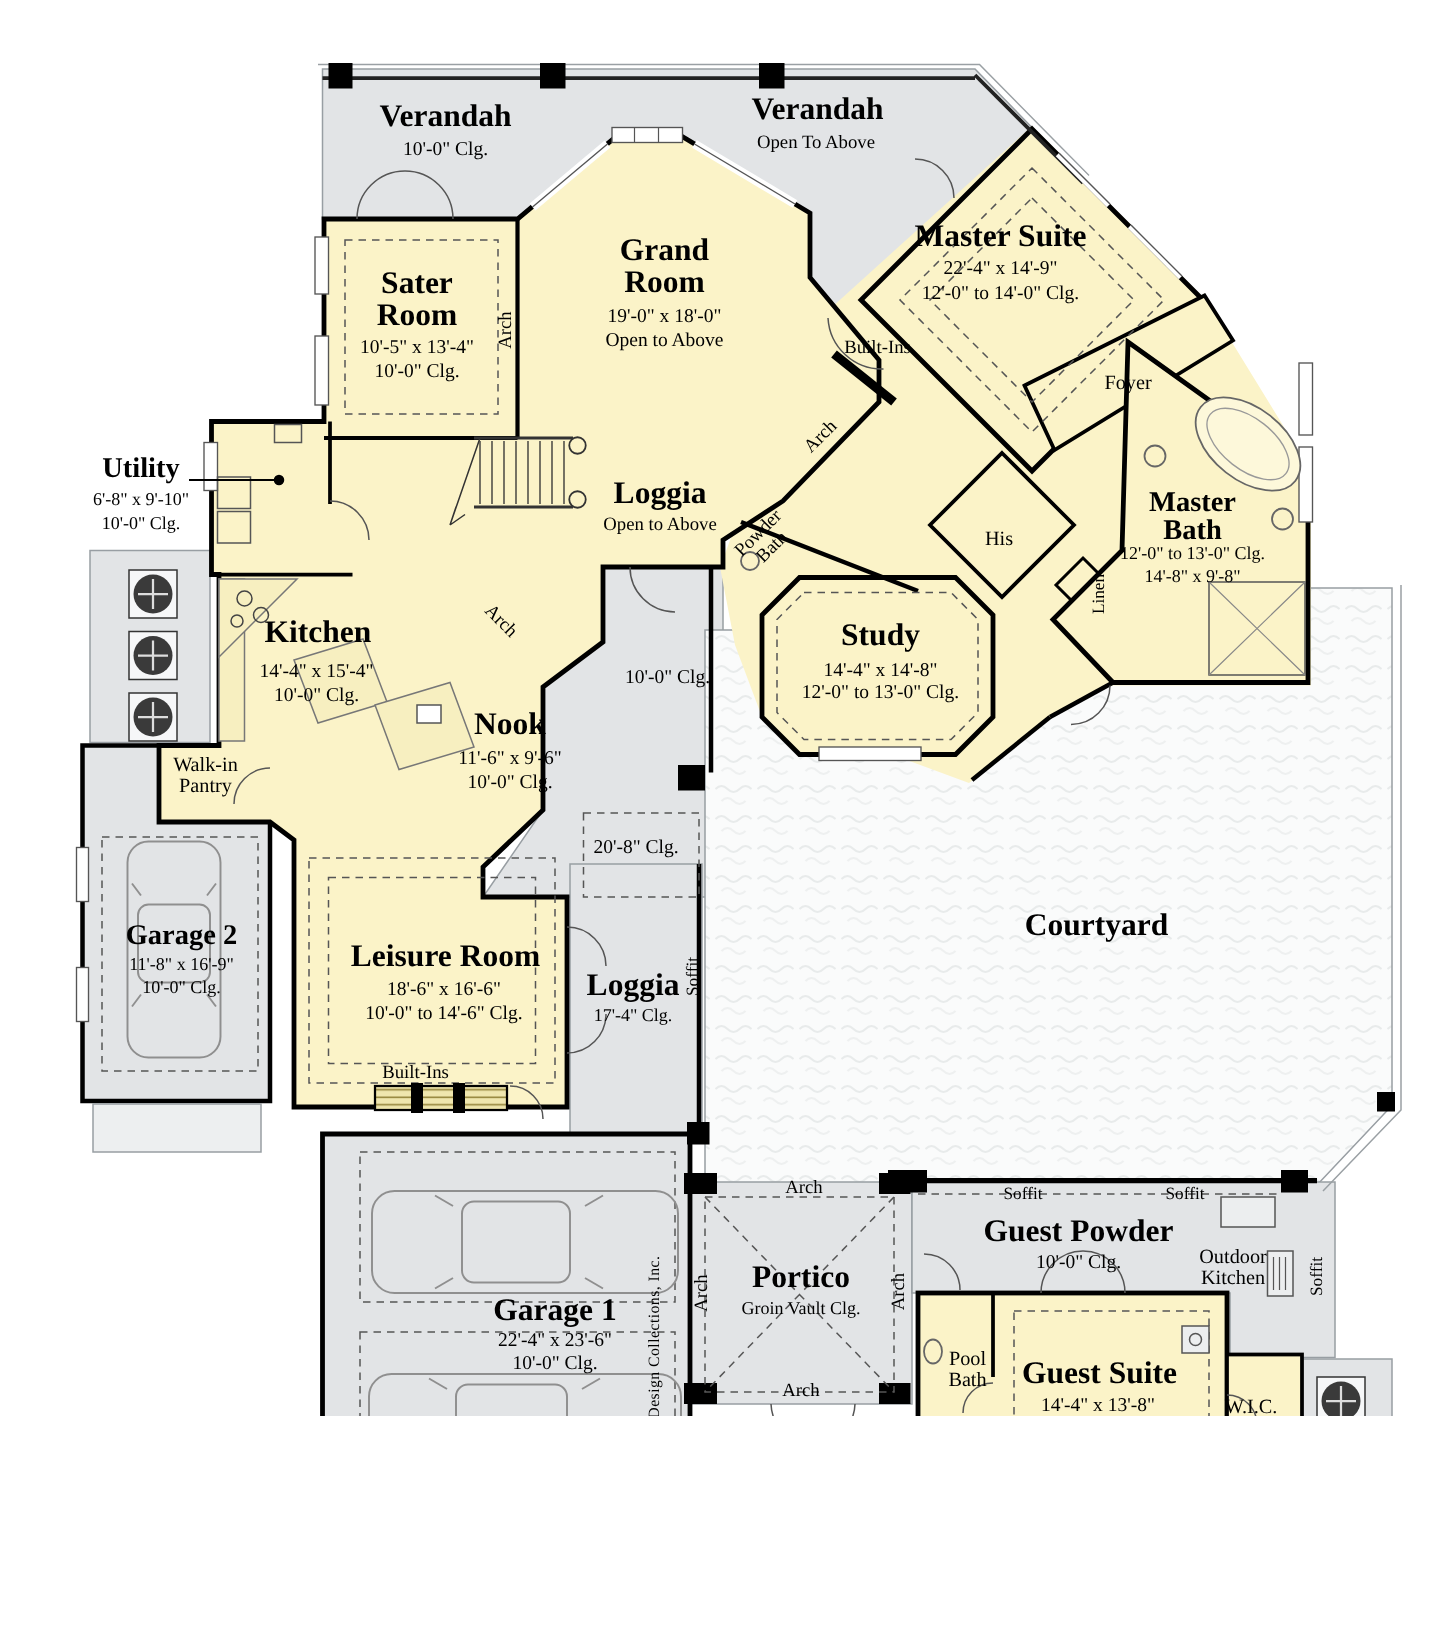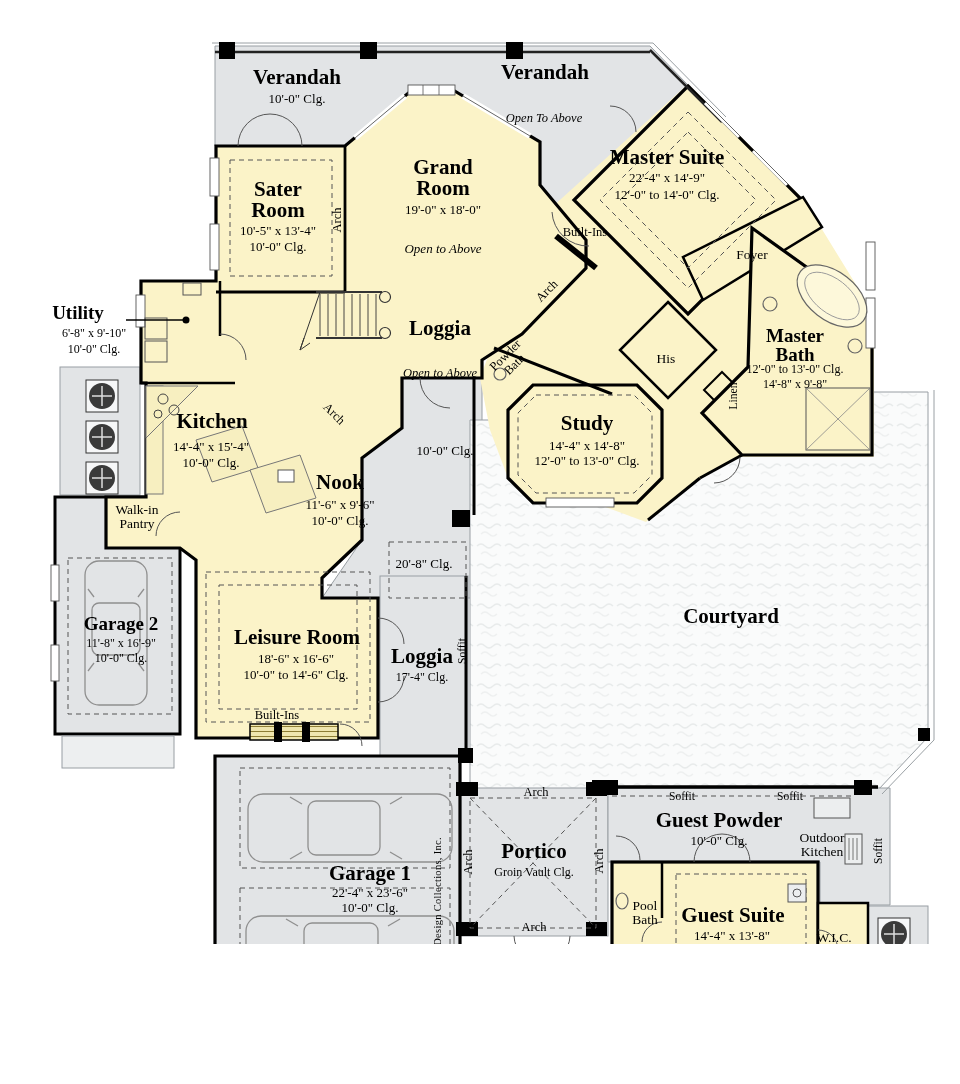--- a/index.html
+++ b/index.html
@@ -9,21 +9,21 @@
   .lbl{position:absolute;transform:translate(-50%,-50%);white-space:nowrap;text-align:center;
        line-height:1.02;color:#000;}
   .wrap{white-space:normal;}
   .title{font-weight:bold;font-size:21px;}
   .title-m{font-weight:bold;font-size:19px;}
   .sub{font-size:13px;}
   .sub-s{font-size:12px;}
   .small{font-size:13.5px;}
   .note{font-size:12.5px;}
   .tiny{font-size:11.5px;}
-  .italic{font-style:italic;margin-top:23px;}
+  .italic{}
   .rotccw{transform:translate(-50%,-50%) rotate(-90deg);}
   .rot45{transform:translate(-50%,-50%) rotate(-45deg);}
   .rot45cw{transform:translate(-50%,-50%) rotate(45deg);}
   .copy{font-size:10.5px;letter-spacing:.3px;}
 </style>
 </head>
 <body>
 
 <div id="stage">
 
@@ -318,21 +318,21 @@
 <div class="lbl sub" style="left:278px;top:247px">10'-0"  Clg.</div>
 
 <div class="lbl title wrap" style="left:443px;top:178px;width:84px">Grand Room</div>
 <div class="lbl sub" style="left:443px;top:210px">19'-0" x 18'-0"</div>
 <div class="lbl sub italic" style="left:443px;top:226px">Open to Above</div>
 
 <div class="lbl title" style="left:667px;top:158px">Master Suite</div>
 <div class="lbl sub" style="left:667px;top:178px">22'-4" x 14'-9"</div>
 <div class="lbl sub" style="left:667px;top:195px">12'-0" to 14'-0" Clg.</div>
 
-<div class="lbl title-m" style="left:78px;top:313px">Utility</div>
+<div class="lbl title-m" style="left:94px;top:313px">Utility</div>
 <div class="lbl sub-s" style="left:94px;top:333px">6'-8" x 9'-10"</div>
 <div class="lbl sub-s" style="left:94px;top:349px">10'-0"  Clg.</div>
 
 <div class="lbl title" style="left:440px;top:329px">Loggia</div>
 <div class="lbl note italic" style="left:440px;top:350px">Open to Above</div>
 
 <div class="lbl title" style="left:212px;top:422px">Kitchen</div>
 <div class="lbl sub" style="left:211px;top:447px">14'-4" x 15'-4"</div>
 <div class="lbl sub" style="left:211px;top:463px">10'-0"  Clg.</div>
 

